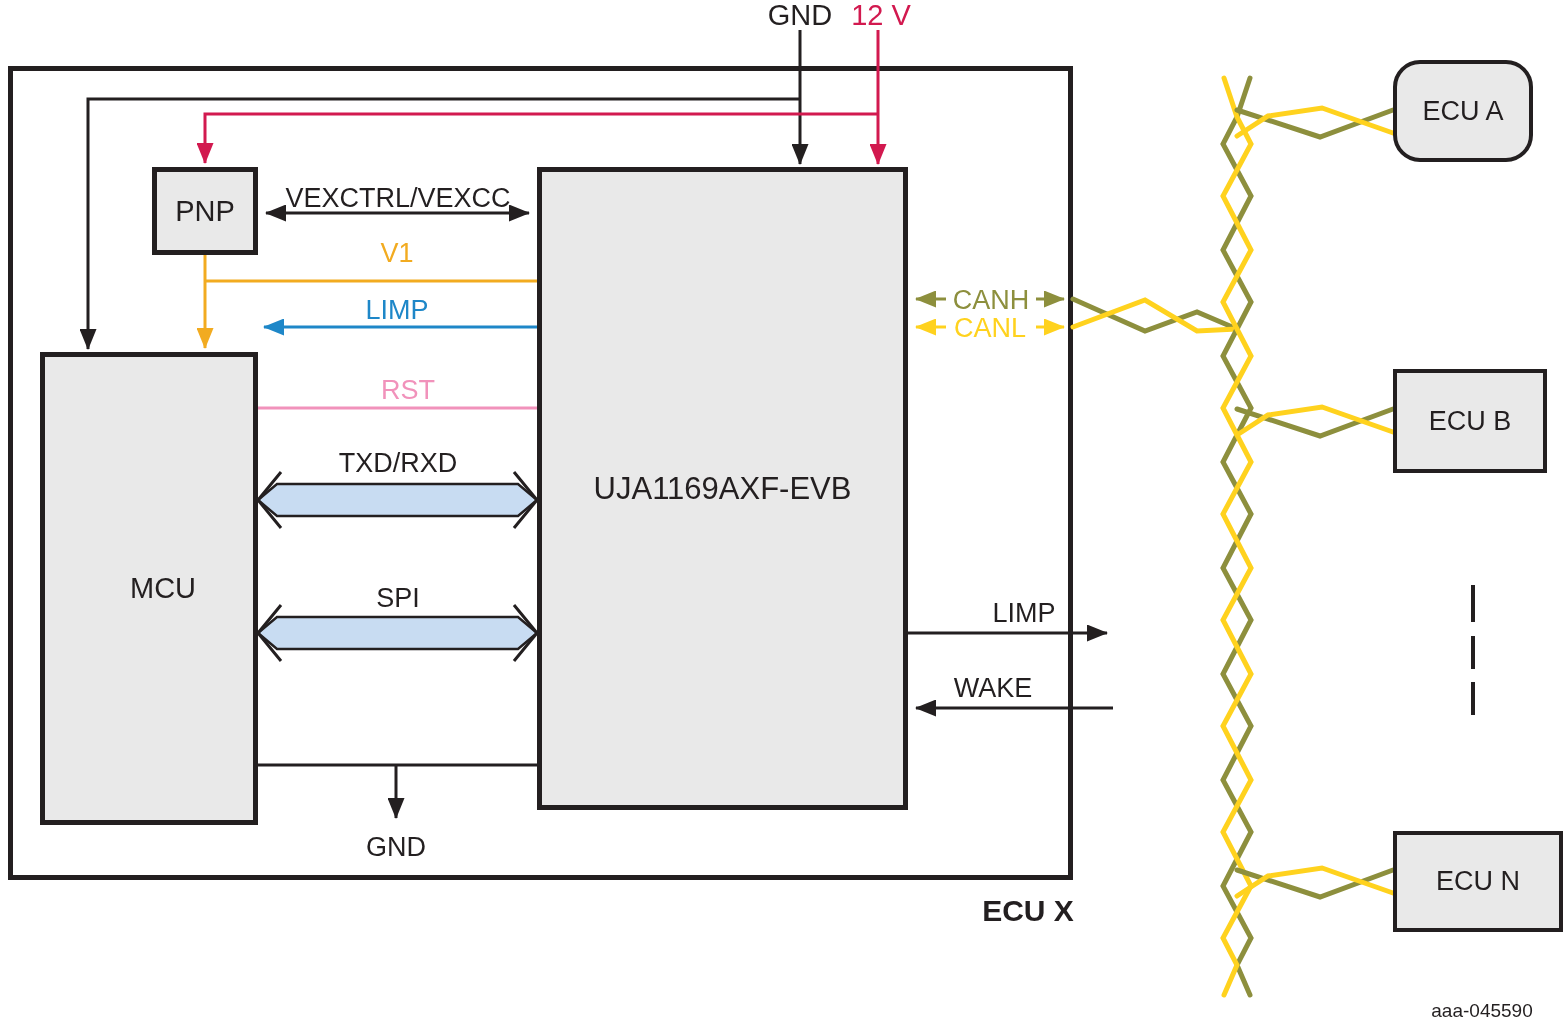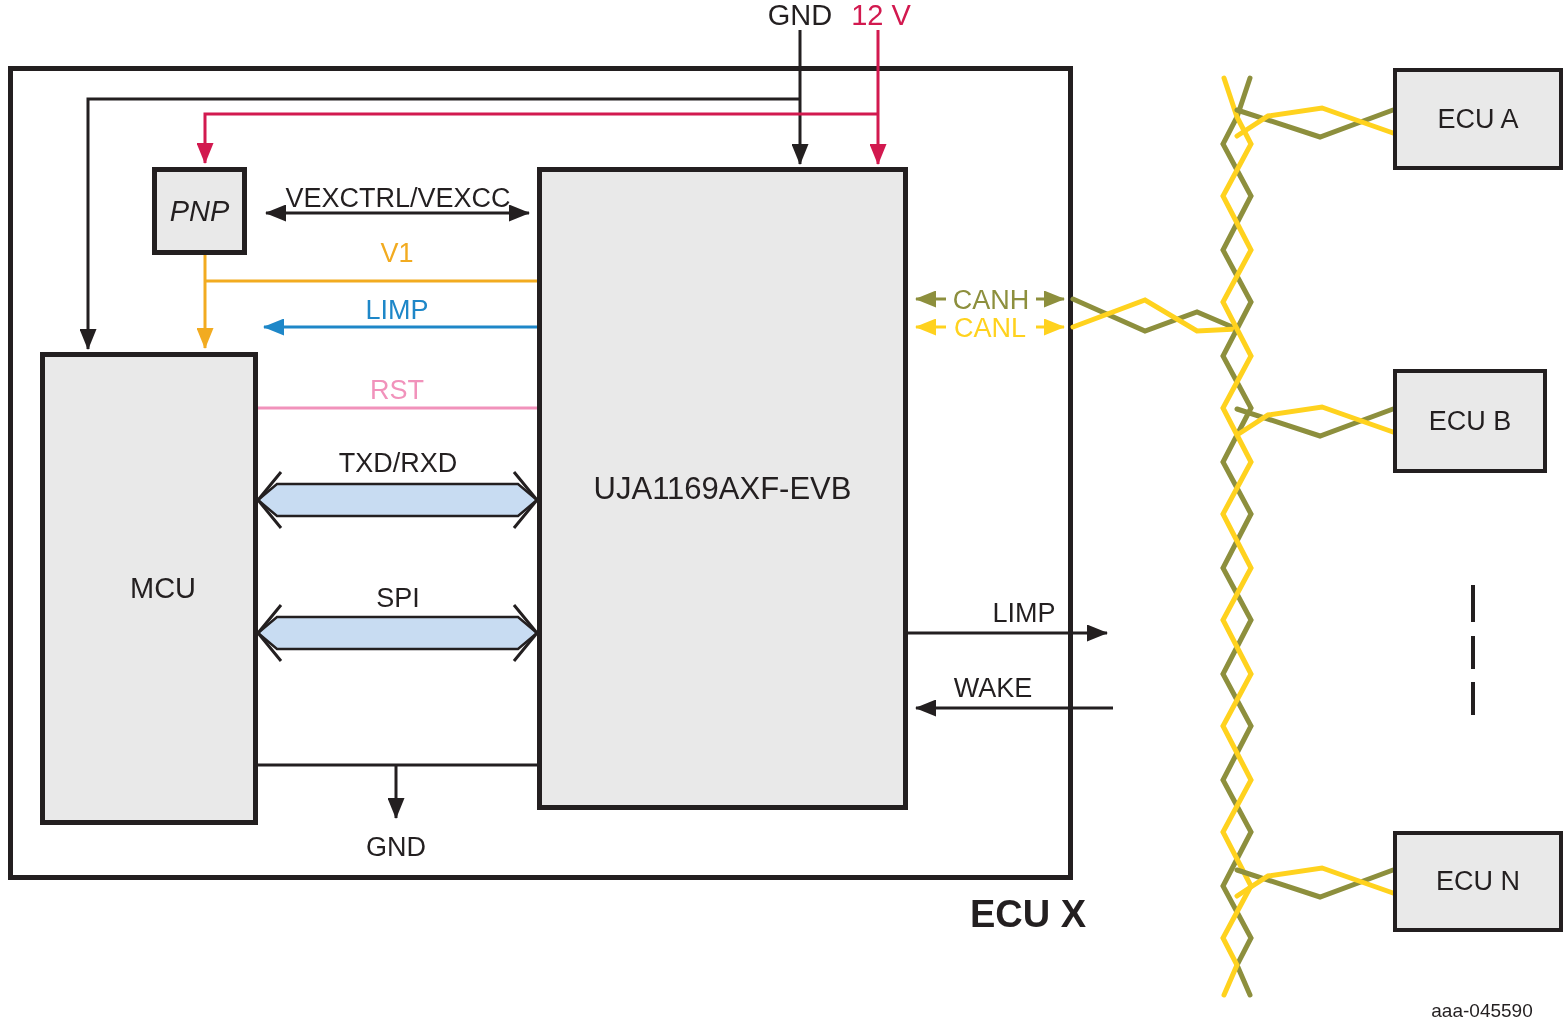--- a/index.html
+++ b/index.html
@@ -10,21 +10,21 @@
              box-sizing:border-box;background:#fff;z-index:1;}
   svg#wires{left:0;top:0;z-index:2;}
   .block{box-sizing:border-box;background:var(--c-box-fill,#e9e9e9);border:5px solid var(--c-line,#231f20);
          display:flex;align-items:center;justify-content:center;z-index:3;}
   .block.thin{border-width:4px;}
   .block span{font-size:29px;color:var(--c-line,#231f20);}
   .block.remote span{font-size:27px;}
   .block.big span{font-size:31px;}
   .lbl{z-index:4;font-size:27px;white-space:nowrap;transform:translateX(-50%);line-height:1.1;}
   .lbl.big{font-size:29px;}
-  .lbl.bold{font-weight:bold;font-size:38px;}
+  .lbl.bold{font-weight:bold;font-size:30px;}
   .lbl.italic{font-size:19px;}
   .c-red{color:var(--c-red,#d2194f);}
   .c-orange{color:var(--c-orange,#f2ab20);}
   .c-blue{color:var(--c-blue,#1e87c8);}
   .c-pink{color:var(--c-pink,#f192bb);}
   .c-olive{color:var(--c-olive,#8d8f3d);}
   .c-yellow{color:var(--c-yellow,#ffd21e);}
 </style>
 </head>
 <body>
@@ -126,49 +126,49 @@
       <polyline points="1237,896 1268,876 1322,868 1393,893" stroke="var(--c-yellow,#ffd21e)"></polyline>
     </g>
 
     <g stroke="var(--c-line,#231f20)" stroke-width="4">
       <path d="M1473,585 L1473,622"></path>
       <path d="M1473,636 L1473,669"></path>
       <path d="M1473,682 L1473,715"></path>
     </g>
   </svg>
 
-  <div class="abs block" style="left:152px;top:167px;width:95px;height:88px;font-style:italic;">
+  <div class="abs block" style="left:152px;top:167px;width:106px;height:88px;">
     <span>PNP</span>
   </div>
 
   <div class="abs block" style="left:40px;top:352px;width:218px;height:473px;padding-left:28px;">
     <span>MCU</span>
   </div>
 
   <div class="abs block big" style="left:537px;top:167px;width:371px;height:643px;">
     <span>UJA1169AXF-EVB</span>
   </div>
 
-  <div class="abs block remote thin" style="left:1393px;top:68px;width:170px;height:102px;">
+  <div class="abs block remote thin" style="left:1393px;top:60px;width:140px;height:102px;border-radius:27px;">
     <span>ECU A</span>
   </div>
   <div class="abs block remote thin" style="left:1393px;top:369px;width:154px;height:104px;">
     <span>ECU B</span>
   </div>
   <div class="abs block remote thin" style="left:1393px;top:831px;width:170px;height:101px;">
     <span>ECU N</span>
   </div>
 
   <div class="abs lbl big" style="left:800px;top:0px;">GND</div>
   <div class="abs lbl big c-red" style="left:881px;top:0px;">12 V</div>
 
   <div class="abs lbl" style="left:398px;top:184px;">VEXCTRL/VEXCC</div>
   <div class="abs lbl c-orange" style="left:397px;top:239px;">V1</div>
   <div class="abs lbl c-blue" style="left:397px;top:296px;">LIMP</div>
-  <div class="abs lbl c-pink" style="left:397px;top:376px;">RST</div>
+  <div class="abs lbl c-pink" style="left:408px;top:376px;">RST</div>
   <div class="abs lbl" style="left:398px;top:449px;">TXD/RXD</div>
   <div class="abs lbl" style="left:398px;top:584px;">SPI</div>
   <div class="abs lbl" style="left:992px;top:599px;margin-left:32px;">LIMP</div>
   <div class="abs lbl" style="left:993px;top:674px;">WAKE</div>
   <div class="abs lbl c-olive" style="left:991px;top:286px;">CANH</div>
   <div class="abs lbl c-yellow" style="left:990px;top:314px;">CANL</div>
   <div class="abs lbl" style="left:396px;top:833px;">GND</div>
 
   <div class="abs lbl bold" style="left:1028px;top:894px;">ECU X</div>
   <div class="abs lbl italic" style="left:1482px;top:1001px;">aaa-045590</div>

